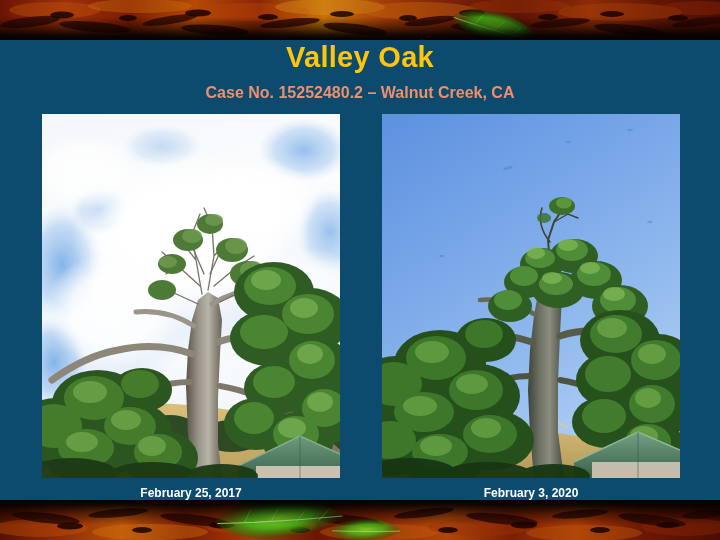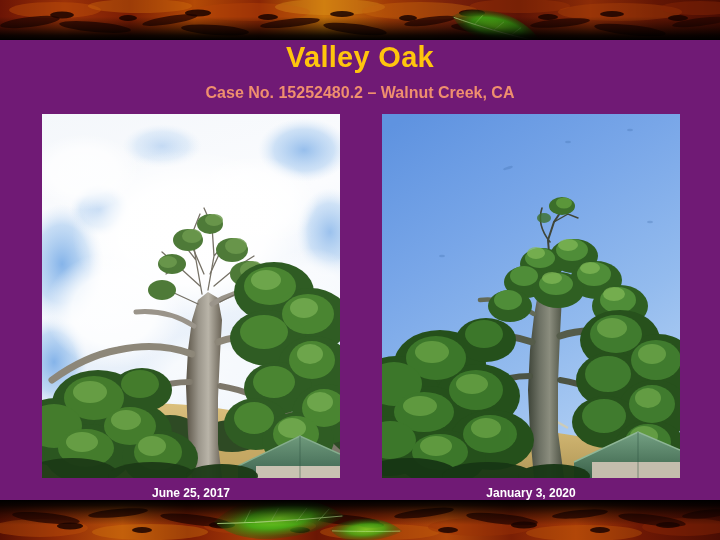--- a/index.html
+++ b/index.html
@@ -12,21 +12,21 @@
     width: 720px;
     height: 540px;
     overflow: hidden;
     font-family: "Liberation Sans", sans-serif;
   }
 
   #slide {
     position: relative;
     width: 720px;
     height: 540px;
-    background: #701a75;
+    background: #0c4a6e;
     overflow: hidden;
   }
 
   
   .leaf-border {
     position: absolute;
     left: 0;
     width: 720px;
     overflow: hidden;
     pointer-events: none;
@@ -540,22 +540,22 @@
       </g>
 
       <g fill="#173614" opacity="0.95">
         <ellipse cx="28" cy="360" rx="48" ry="16"></ellipse>
         <ellipse cx="106" cy="362" rx="46" ry="14"></ellipse>
         <ellipse cx="172" cy="362" rx="36" ry="12"></ellipse>
       </g>
     </svg>
   </div>
 
-  <div class="caption" id="caption-left">June 25, 2017</div>
-  <div class="caption" id="caption-right">January 3, 2020</div>
+  <div class="caption" id="caption-left">February 25, 2017</div>
+  <div class="caption" id="caption-right">February 3, 2020</div>
 
   <div class="leaf-border bottom">
     <svg class="leaf-canvas" viewBox="0 0 720 40" preserveAspectRatio="none">
       <defs>
         <linearGradient id="lb-base" x1="0" y1="0" x2="1" y2="0">
           <stop offset="0%" stop-color="#571003"></stop>
           <stop offset="8%" stop-color="#8e2a06"></stop>
           <stop offset="17%" stop-color="#b9520a"></stop>
           <stop offset="26%" stop-color="#7c1d04"></stop>
           <stop offset="35%" stop-color="#a83b07"></stop>

